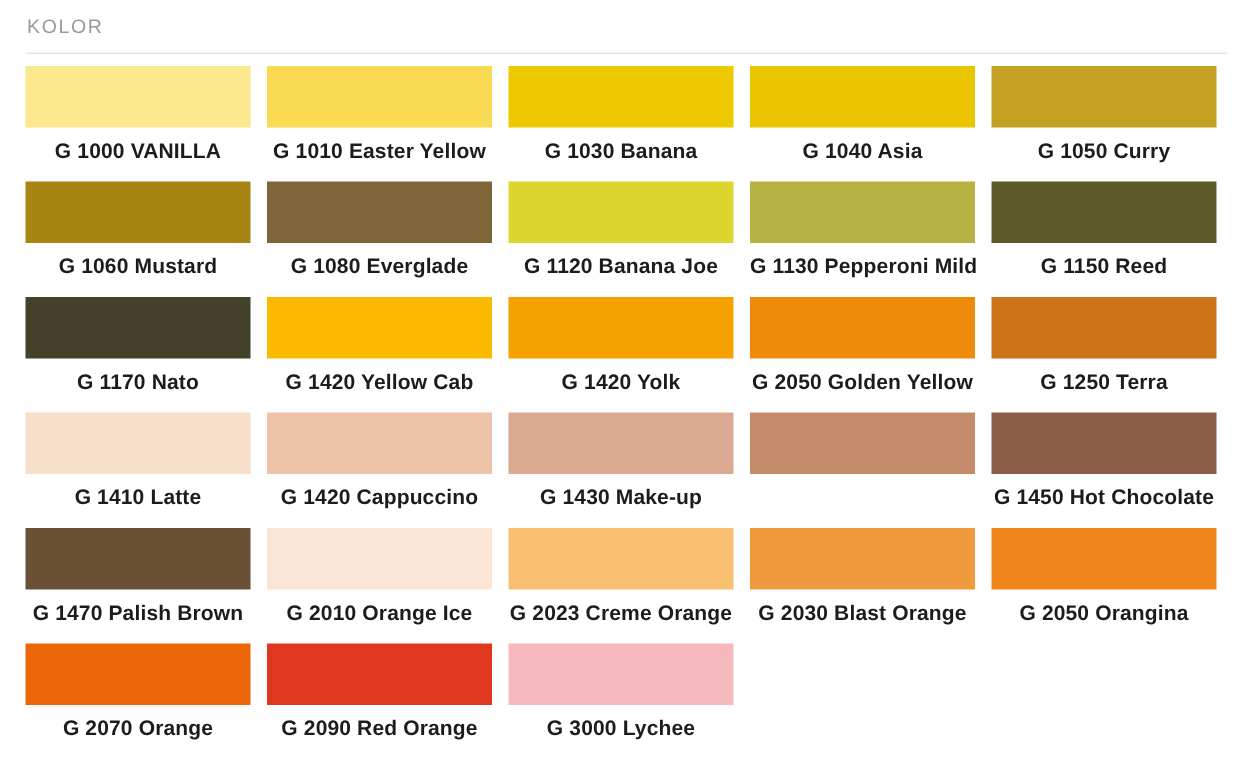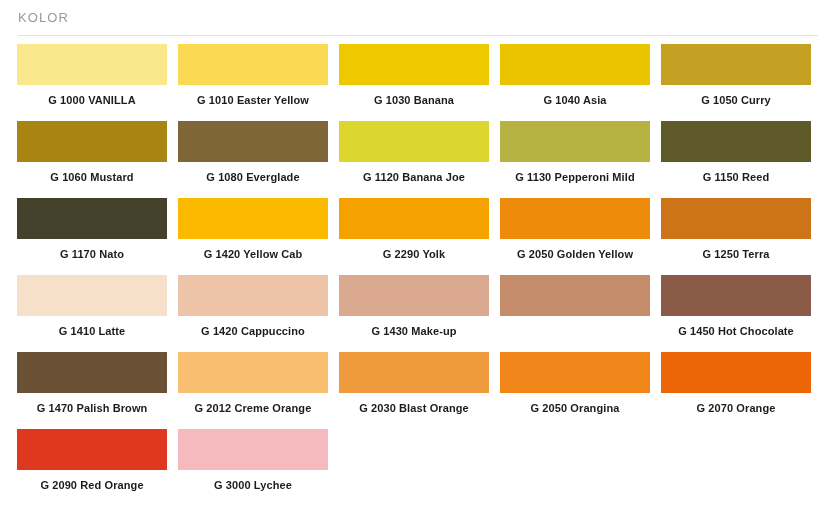--- a/index.html
+++ b/index.html
@@ -59,21 +59,21 @@
   .swatch-chip {
     width: 150px;
     height: 41px;
     display: block;
     border: 0;
   }
   .swatch-label {
     display: block;
     width: 150px;
     text-align: center;
-    font-size: 11px;
+    font-size: 14px;
     font-weight: bold;
     color: #1c1c1c;
     line-height: 12px;
     padding-top: 9px;
     white-space: nowrap;
     letter-spacing: 0.1px;
   }
 </style>
 </head>
 <body style="background: rgb(255, 255, 255);">
@@ -130,21 +130,21 @@
       <div class="swatch-cell">
         <span class="swatch-chip" style="background-color: rgb(68, 65, 42);"></span>
         <span class="swatch-label" style="color: rgb(28, 28, 28);">G 1170 Nato</span>
       </div>
       <div class="swatch-cell">
         <span class="swatch-chip" style="background-color: rgb(251, 186, 0);"></span>
         <span class="swatch-label" style="color: rgb(28, 28, 28);">G 1420 Yellow Cab</span>
       </div>
       <div class="swatch-cell">
         <span class="swatch-chip" style="background-color: rgb(245, 162, 0);"></span>
-        <span class="swatch-label" style="color: rgb(28, 28, 28);">G 2290 Yolk</span>
+        <span class="swatch-label" style="color: rgb(28, 28, 28);">G 1420 Yolk</span>
       </div>
       <div class="swatch-cell">
         <span class="swatch-chip" style="background-color: rgb(238, 139, 10);"></span>
         <span class="swatch-label" style="color: rgb(28, 28, 28);">G 2050 Golden Yellow</span>
       </div>
       <div class="swatch-cell">
         <span class="swatch-chip" style="background-color: rgb(206, 116, 24);"></span>
         <span class="swatch-label" style="color: rgb(28, 28, 28);">G 1250 Terra</span>
       </div>
       <div class="swatch-cell">
@@ -165,22 +165,26 @@
       </div>
       <div class="swatch-cell">
         <span class="swatch-chip" style="background-color: rgb(138, 91, 70);"></span>
         <span class="swatch-label" style="color: rgb(28, 28, 28);">G 1450 Hot Chocolate</span>
       </div>
       <div class="swatch-cell">
         <span class="swatch-chip" style="background-color: rgb(106, 80, 52);"></span>
         <span class="swatch-label" style="color: rgb(28, 28, 28);">G 1470 Palish Brown</span>
       </div>
       <div class="swatch-cell">
+        <span class="swatch-chip" style="background-color: rgb(251, 229, 212);"></span>
+        <span class="swatch-label" style="color: rgb(28, 28, 28);">G 2010 Orange Ice</span>
+      </div>
+      <div class="swatch-cell">
         <span class="swatch-chip" style="background-color: rgb(248, 191, 113);"></span>
-        <span class="swatch-label" style="color: rgb(28, 28, 28);">G 2012 Creme Orange</span>
+        <span class="swatch-label" style="color: rgb(28, 28, 28);">G 2023 Creme Orange</span>
       </div>
       <div class="swatch-cell">
         <span class="swatch-chip" style="background-color: rgb(240, 154, 62);"></span>
         <span class="swatch-label" style="color: rgb(28, 28, 28);">G 2030 Blast Orange</span>
       </div>
       <div class="swatch-cell">
         <span class="swatch-chip" style="background-color: rgb(240, 133, 25);"></span>
         <span class="swatch-label" style="color: rgb(28, 28, 28);">G 2050 Orangina</span>
       </div>
       <div class="swatch-cell">

